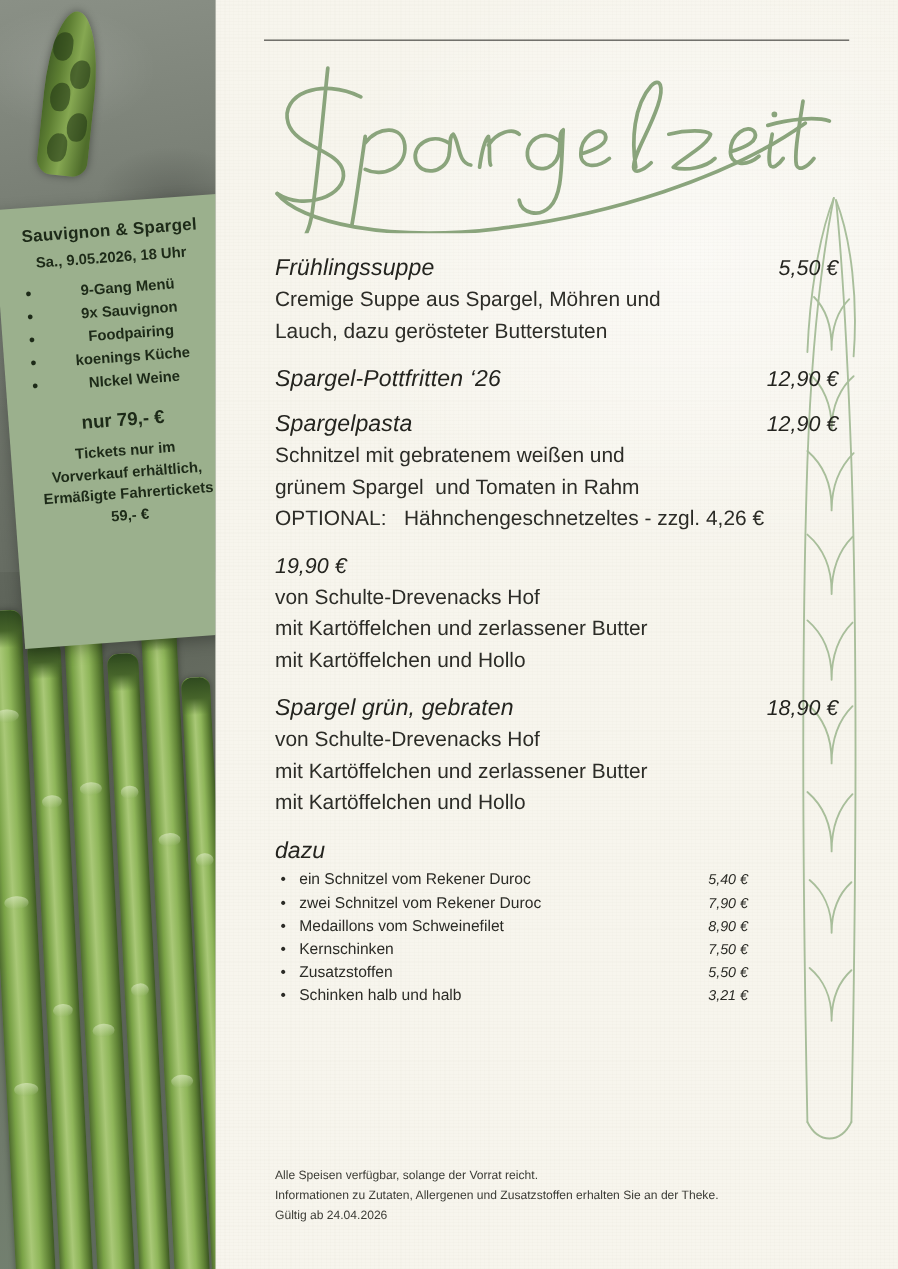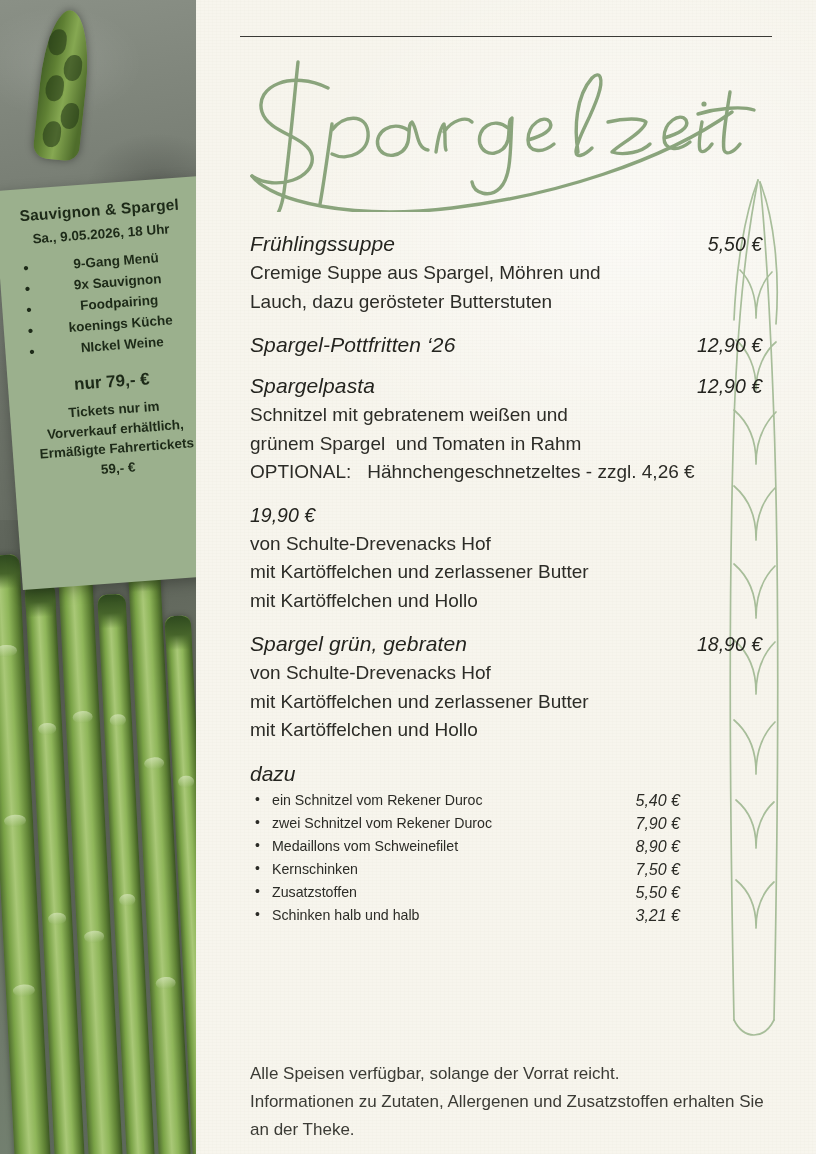--- a/index.html
+++ b/index.html
@@ -191,25 +191,25 @@
   .extras li {
     position: relative;
     display: flex; justify-content: space-between; align-items: flex-start;
     font-size: 14.2px; color: #2b2b26;
     padding: 2.5px 0;
   }
   .extras li::before {
     content: "•"; position: absolute; left: -13px; top: 1px; font-size: 14px;
   }
   .extras .ex-name { padding-left: 4px; }
-  .extras .ex-price { font-style: italic; font-size: 16px; padding-right: 82px; margin-left: 29px; }
+  .extras .ex-price { font-style: italic; font-size: 13px; padding-right: 82px; margin-left: 29px; }
 
   .footer {
     position: absolute; left: 54px; top: 1060px; width: 520px;
-    font-size: 17px; line-height: 1.65; color: #3b3b35;
+    font-size: 11px; line-height: 1.65; color: #3b3b35;
   }
 </style>
 </head>
 <body>
 
 <div id="page">
 
   <div class="photo-col">
     <div class="photo-bg"></div>
     <div class="stone"></div>
@@ -403,15 +403,16 @@
         <li>
           <span class="ex-name">Schinken halb und halb</span>
           <span class="ex-price">3,21 €</span>
         </li>
       </ul>
     </div>
 
     <div class="footer">
       <div>Alle Speisen verfügbar, solange der Vorrat reicht.</div>
       <div>Informationen zu Zutaten, Allergenen und Zusatzstoffen erhalten Sie an der Theke.</div>
+      <div>Gültig ab 24.04.2026</div>
     </div>
   </div>
 </div>
 
 </body></html>

